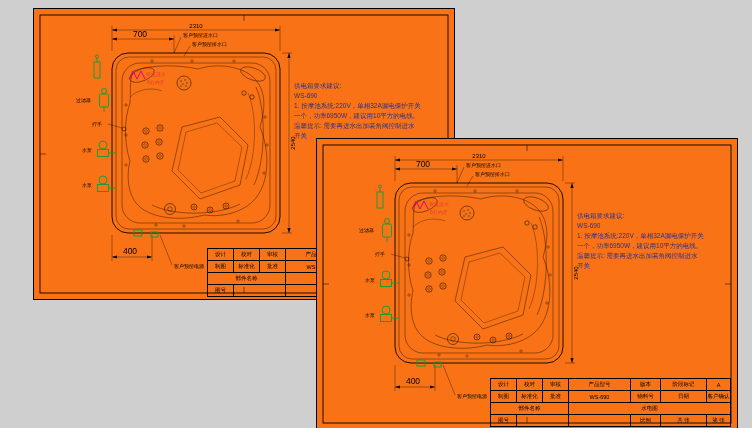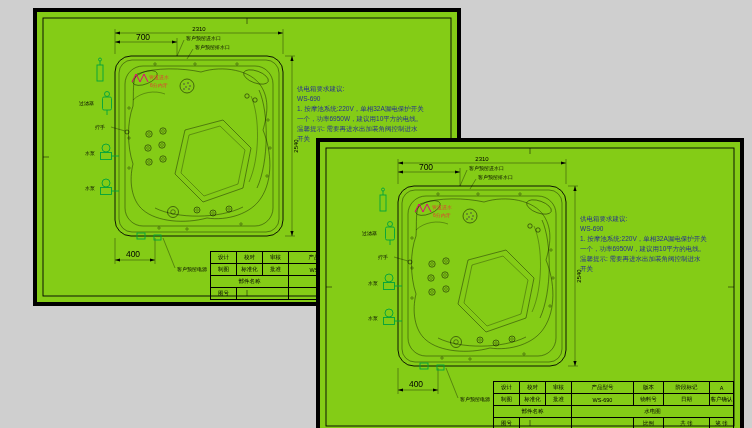--- a/index.html
+++ b/index.html
@@ -2,22 +2,22 @@
 <html><head>
 <meta charset="utf-8">
 <style>
   html,body{margin:0;padding:0}
   body{
     width:752px;height:428px;position:relative;overflow:hidden;
     background:#cfcfcf;
     font-family:"Liberation Sans","DejaVu Sans",sans-serif;
   }
   .sheet{
-    position:absolute;width:420px;height:290px;background:#84cc16;
-    border:4px solid #000000;box-sizing:content-box;
+    position:absolute;width:420px;height:290px;background:#f97316;
+    border:1px solid #000000;box-sizing:content-box;
   }
   .sheet1{left:33px;top:8px;z-index:1}
   .sheet2{left:316px;top:138px;z-index:2}
   .drawing{position:absolute;left:0;top:0;width:420px;height:290px}
   
   .s09{stroke:#000;stroke-width:.9;fill:none}
   .s05{stroke:#000;stroke-width:.5;fill:none}
   .s04{stroke:#000;stroke-width:.4;fill:none}
   .s03{stroke:#000;stroke-width:.3;fill:none}
   .thin{stroke:#000;stroke-width:.35;fill:none}

